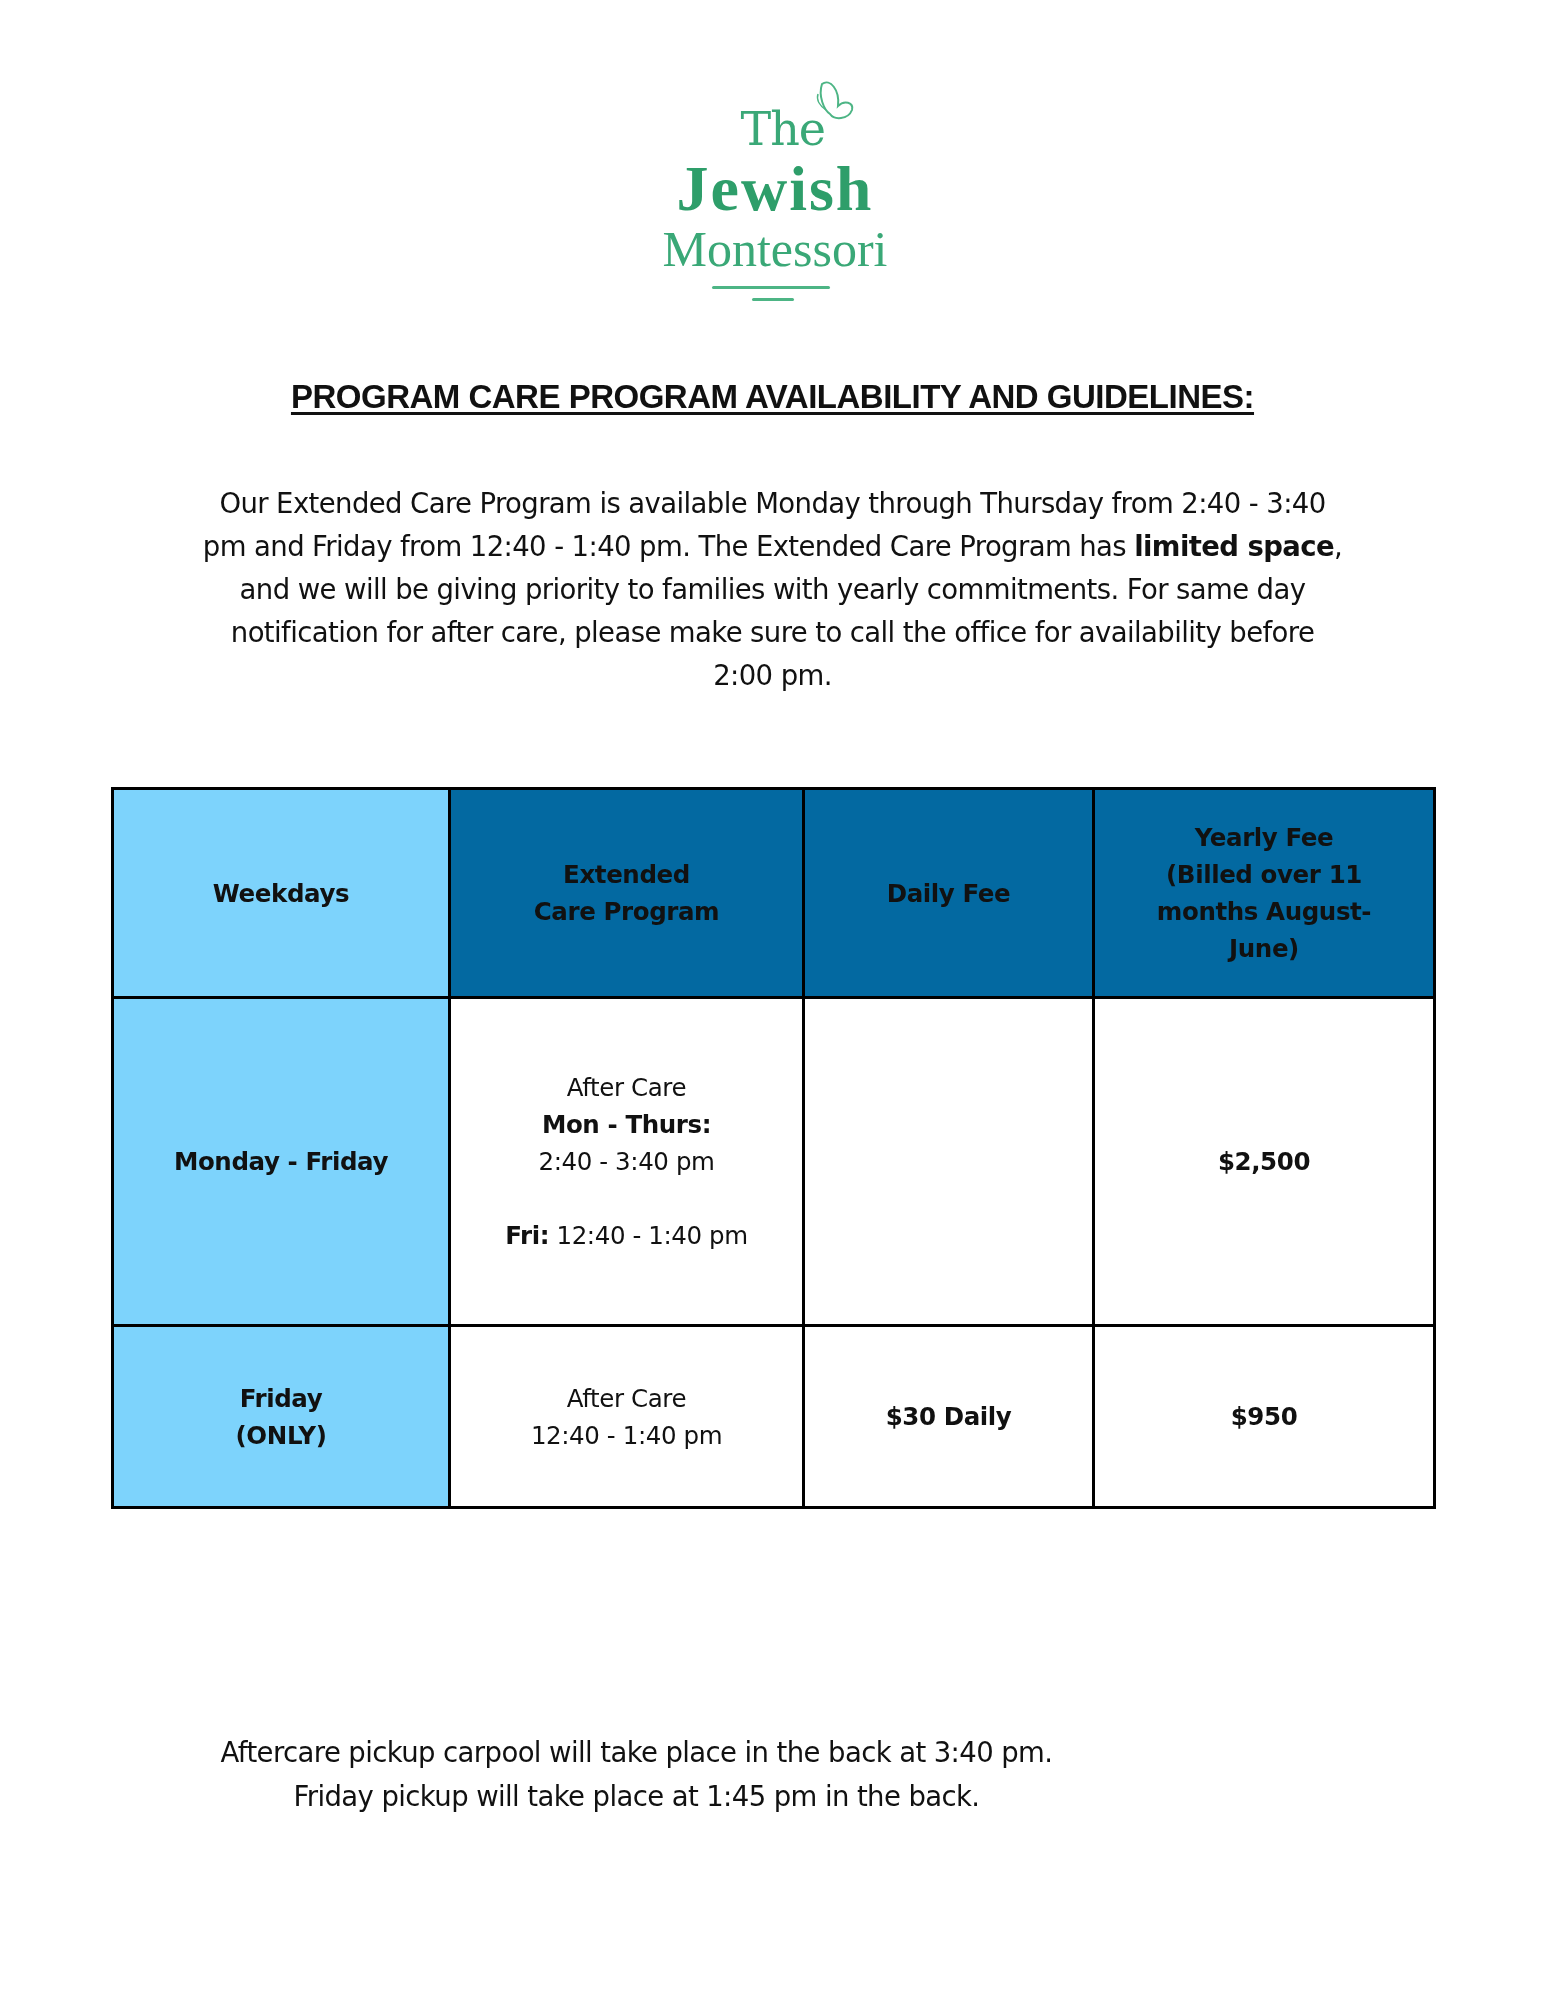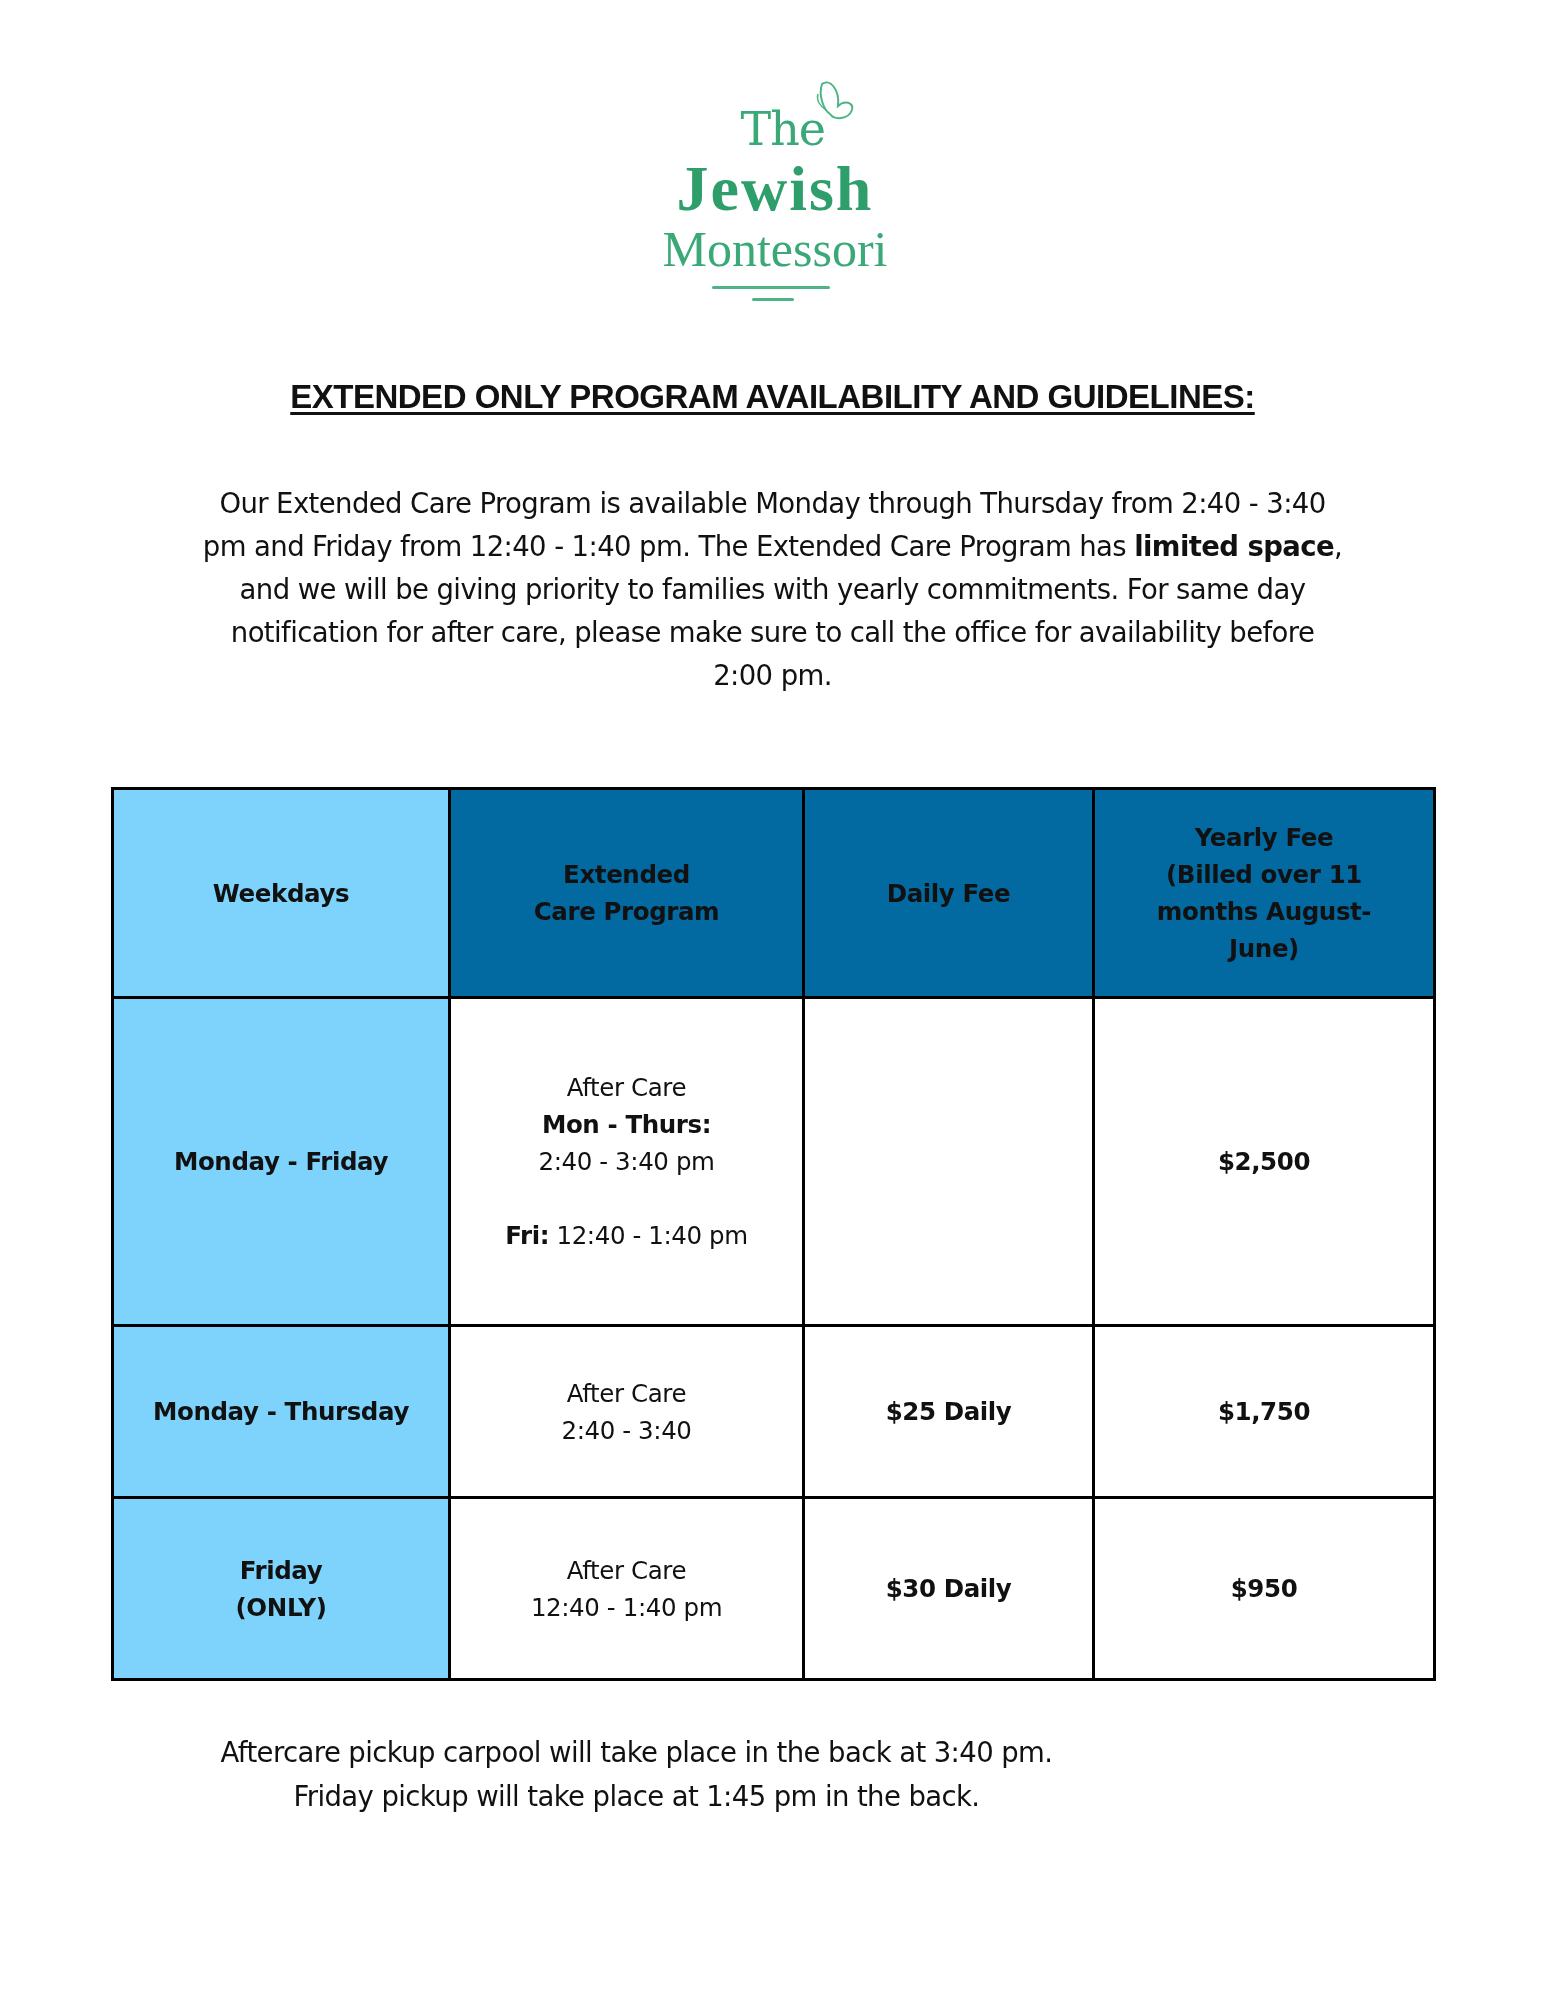--- a/index.html
+++ b/index.html
@@ -33,21 +33,21 @@
     <path d="M14 4 C22 -2 32 10 30 26 C36 20 46 22 44 30 C40 40 26 40 22 34 C16 30 10 16 14 4 Z" fill="none" stroke="#4db585" stroke-width="2"></path>
     <path d="M10 14 C8 20 12 26 18 30" fill="none" stroke="#4db585" stroke-width="1.5"></path>
   </svg>
   <div class="the">The</div>
   <div class="jewish">Jewish</div>
   <div class="mont">Montessori</div>
   <div class="line1"></div>
   <div class="line2"></div>
 </div>
 
-<div class="heading">EXTENDED ONLY PROGRAM AVAILABILITY AND GUIDELINES:</div>
+<div class="heading">PROGRAM CARE PROGRAM AVAILABILITY AND GUIDELINES:</div>
 
 <div class="intro"><span>Our Extended Care Program is available Monday through Thursday from 2:40 - 3:40 pm and Friday from 12:40 - 1:40 pm. The Extended Care Program has </span><b>limited space</b><span>, and we will be giving priority to families with yearly commitments. For same day notification for after care, please make sure to call the office for availability before 2:00 pm.</span></div>
 
 <table>
   <colgroup>
       <col style="width:337px">
       <col style="width:354px">
       <col style="width:290px">
       <col style="width:341px">
     </colgroup>
@@ -62,26 +62,20 @@
     <td class="first">Monday - Friday</td>
     <td>
       <span>After Care</span><br>
       <span class="b">Mon - Thurs:</span><br>
       <span>2:40 - 3:40 pm</span><br><br>
       <span class="b">Fri:</span><span> 12:40 - 1:40 pm</span>
     </td>
     <td></td>
     <td class="b" style="font-weight:bold">$2,500</td>
   </tr>
-  <tr class="r2">
-    <td class="first">Monday - Thursday</td>
-    <td><span>After Care</span><br><span>2:40 - 3:40</span></td>
-    <td style="font-weight:bold">$25 Daily</td>
-    <td style="font-weight:bold">$1,750</td>
-  </tr>
   <tr class="r3">
     <td class="first"><span>Friday</span><br><span>(ONLY)</span></td>
     <td><span>After Care</span><br><span>12:40 - 1:40 pm</span></td>
     <td style="font-weight:bold">$30 Daily</td>
     <td style="font-weight:bold">$950</td>
   </tr>
 </tbody>
   </table>
 
 <div class="footer">

